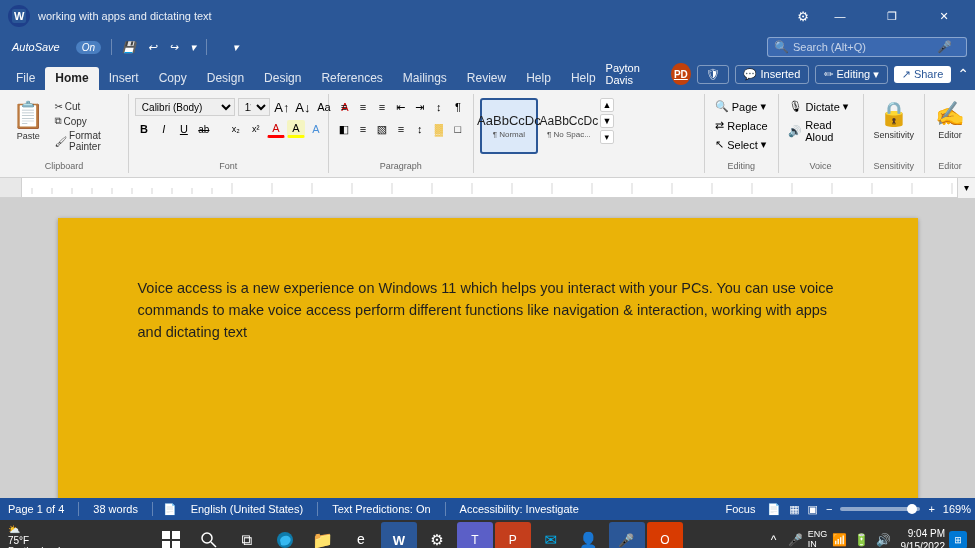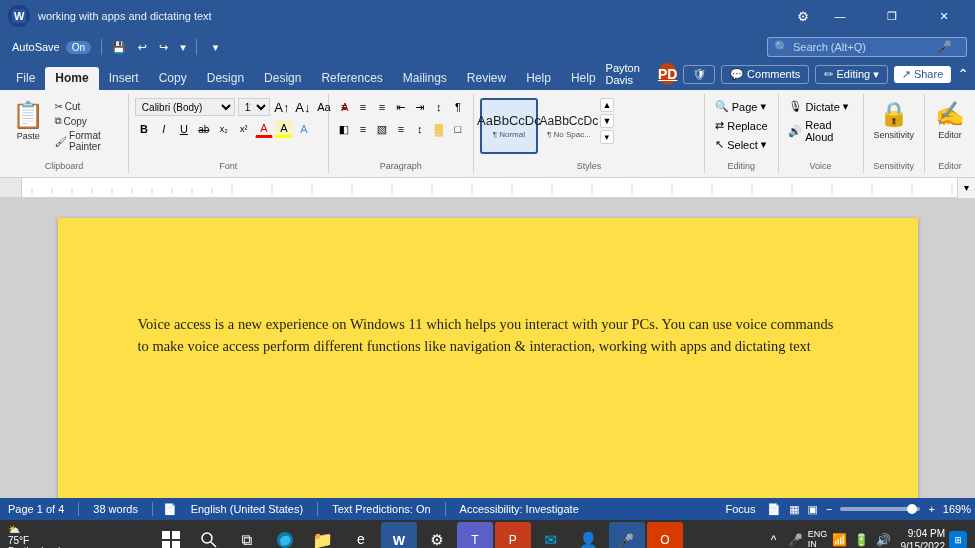--- a/index.html
+++ b/index.html
@@ -25,21 +25,21 @@
     
     #quick-access {
       height: 30px;
       background: #2b5797;
       display: flex;
       align-items: center;
       padding: 0 8px;
       gap: 4px;
       color: white;
     }
-    .qa-item { display: flex; gap: 6px; color: white; font-size: 11px; cursor: pointer; padding: 2px 4px; }
+    .qa-item { display: flex; gap: 16px; color: white; font-size: 11px; cursor: pointer; padding: 2px 4px; font-style: italic; }
     .qa-toggle { background: #4a7fc1; border-radius: 10px; padding: 1px 6px; font-size: 10px; color: white; }
     .qa-sep { width: 1px; height: 16px; background: rgba(255,255,255,0.3); margin: 0 2px; }
 
     
     #ribbon-tabs {
       height: 28px;
       background: #2b5797;
       display: flex;
       align-items: flex-end;
       padding: 0 6px;
@@ -52,21 +52,21 @@
       border-radius: 3px 3px 0 0;
     }
     .rtab.active {
       background: #f3f3f3;
       color: #1f1f1f;
       font-weight: 600;
     }
     #ribbon-tabs-right { margin-left: auto; display: flex; align-items: center; gap: 6px; padding-bottom: 4px; }
     .ribbon-action-btn { color: white; font-size: 11px; padding: 2px 8px; border: 1px solid rgba(255,255,255,0.4); border-radius: 3px; cursor: pointer; display: flex; align-items: center; gap: 3px; }
     .ribbon-share-btn { background: white; color: #2b5797; font-size: 11px; padding: 2px 8px; border-radius: 3px; cursor: pointer; display: flex; align-items: center; gap: 3px; }
-    .user-avatar { background: #c2410c; border-radius: 50%; width: 22px; height: 22px; display: flex; align-items: center; justify-content: center; color: white; font-size: 14px; font-weight: bold; text-decoration: underline; }
+    .user-avatar { background: #c2410c; border-radius: 50%; width: 22px; height: 22px; display: flex; align-items: center; justify-content: center; color: white; font-size: 10px; font-weight: bold; text-decoration: underline; }
 
     
     #ribbon {
       height: 88px;
       background: #f3f3f3;
       border-bottom: 1px solid #d1d1d1;
       display: flex;
       padding: 4px 0;
     }
     .ribbon-group {
@@ -165,26 +165,26 @@
     #doc-area {
       background: #d0d0d0;
       flex: 1;
       display: flex;
       justify-content: center;
       padding: 20px;
       overflow-y: auto;
       height: calc(548px - 32px - 30px - 28px - 88px - 20px - 22px - 28px);
     }
     #doc-page {
-      background: #fde047;
+      background: #eab308;
       width: 860px;
       min-height: 300px;
       box-shadow: 0 1px 4px rgba(0,0,0,0.3);
-      padding: 96px 80px;
-      font-family: Liberation Serif, serif;
+      padding: 60px 80px;
+      font-family: Liberation Sans, sans-serif;
       font-size: 14.5px;
       line-height: 1.5;
       color: #1f1f1f;
     }
 
     
     #status-bar {
       height: 22px;
       background: #1f5099;
       display: flex;
@@ -308,21 +308,21 @@
   <div id="ribbon-tabs-right">
     <div style="display:flex;align-items:center;gap:6px;">
       <span style="color:white;font-size:11px;">Payton Davis</span>
       <div class="user-avatar">PD</div>
     </div>
     <div class="ribbon-action-btn">
       <span>🛡</span>
     </div>
     <div class="ribbon-action-btn">
       <span>💬</span>
-      <span>Comments</span>
+      <span>Inserted</span>
     </div>
     <div class="ribbon-action-btn">
       <span>✏</span>
       <span>Editing</span>
       <span>▾</span>
     </div>
     <div class="ribbon-share-btn">
       <span>↗</span>
       <span>Share</span>
     </div>
@@ -368,21 +368,21 @@
         <div class="font-btn" style="font-size:13px;">A↑</div>
         <div class="font-btn" style="font-size:13px;">A↓</div>
         <div class="font-btn">Aa</div>
         <div class="font-btn" style="color:#c00;">A</div>
       </div>
       <div class="font-row2">
         <div class="font-btn bold">B</div>
         <div class="font-btn italic">I</div>
         <div class="font-btn underline">U</div>
         <div class="font-btn strikethrough" style="font-size:10px;">ab</div>
-        <div class="font-btn" style="font-size:9px;">x₂</div>
+        <div class="font-btn" style="font-size:9px;margin-left:12px;">x₂</div>
         <div class="font-btn" style="font-size:9px;">x²</div>
         <div class="font-btn" style="border-bottom: 3px solid red; color:#c00;">A</div>
         <div class="font-btn" style="border-bottom: 3px solid yellow; background:rgba(255,255,0,0.2);">A</div>
         <div class="font-btn" style="color:#4a90d9;">A</div>
       </div>
     </div>
     <span class="rg-label">Font</span>
   </div>
 
   <div class="ribbon-group" style="width:160px;">
@@ -418,21 +418,20 @@
       <div class="style-item">
         <span class="style-preview" style="font-size:12px;">AaBbCcDc</span>
         <span class="style-name">¶ No Spac...</span>
       </div>
       <div class="styles-scroll">
         <div class="styles-arrow">▲</div>
         <div class="styles-arrow">▼</div>
         <div class="styles-arrow">▾</div>
       </div>
     </div>
-    <span class="rg-label">Styles</span>
   </div>
 
   <div class="ribbon-group">
     <div class="rg-content">
       <div class="editing-col">
         <div class="editing-btn">
           <span>🔍</span>
           <span>Page</span>
           <span>▾</span>
         </div>

